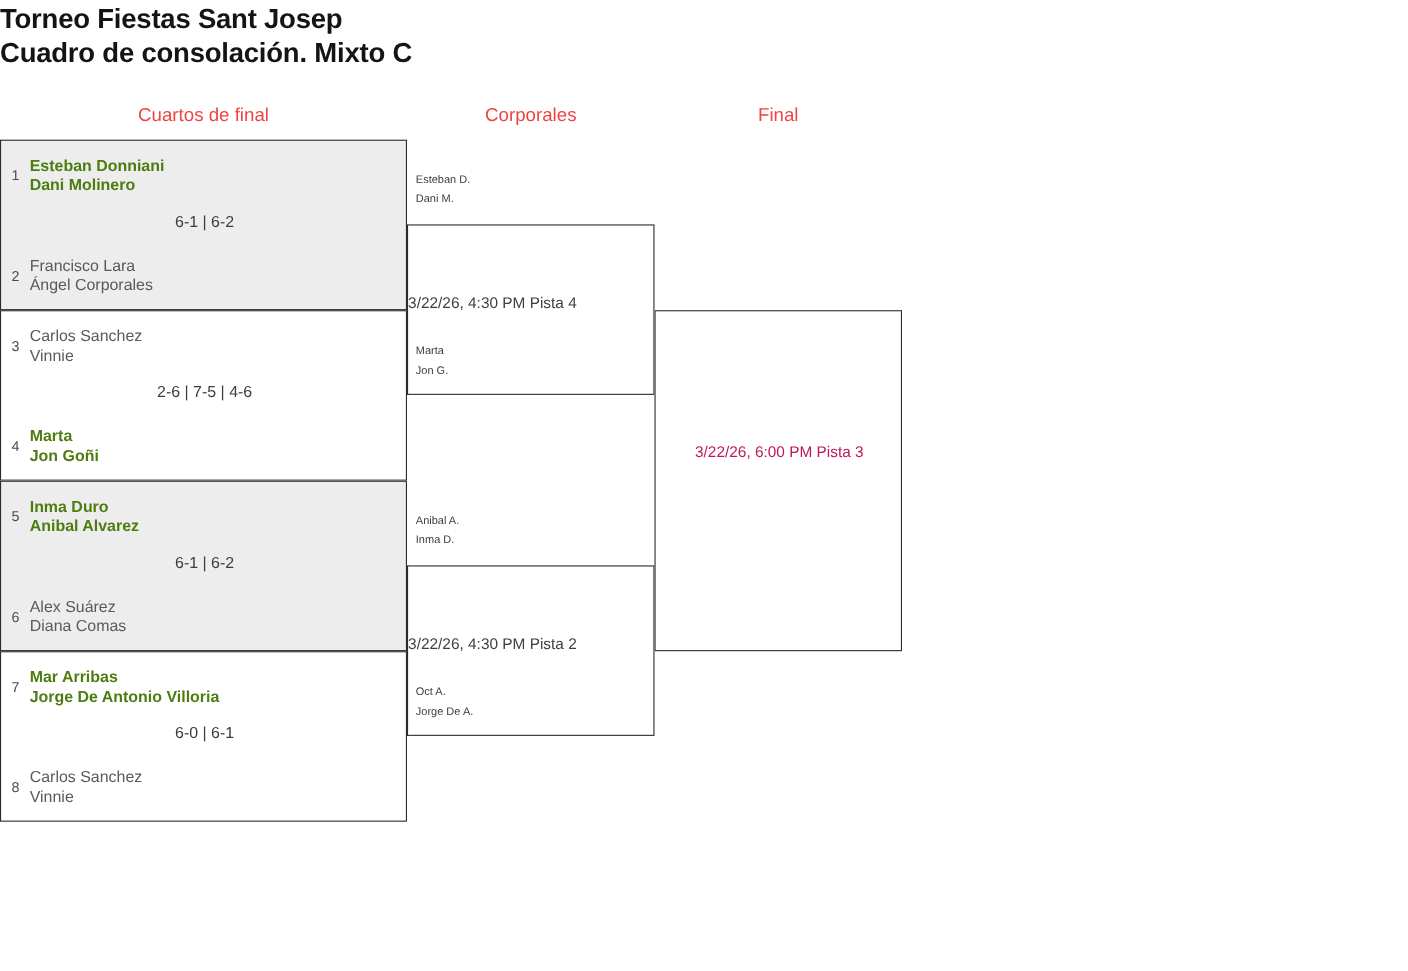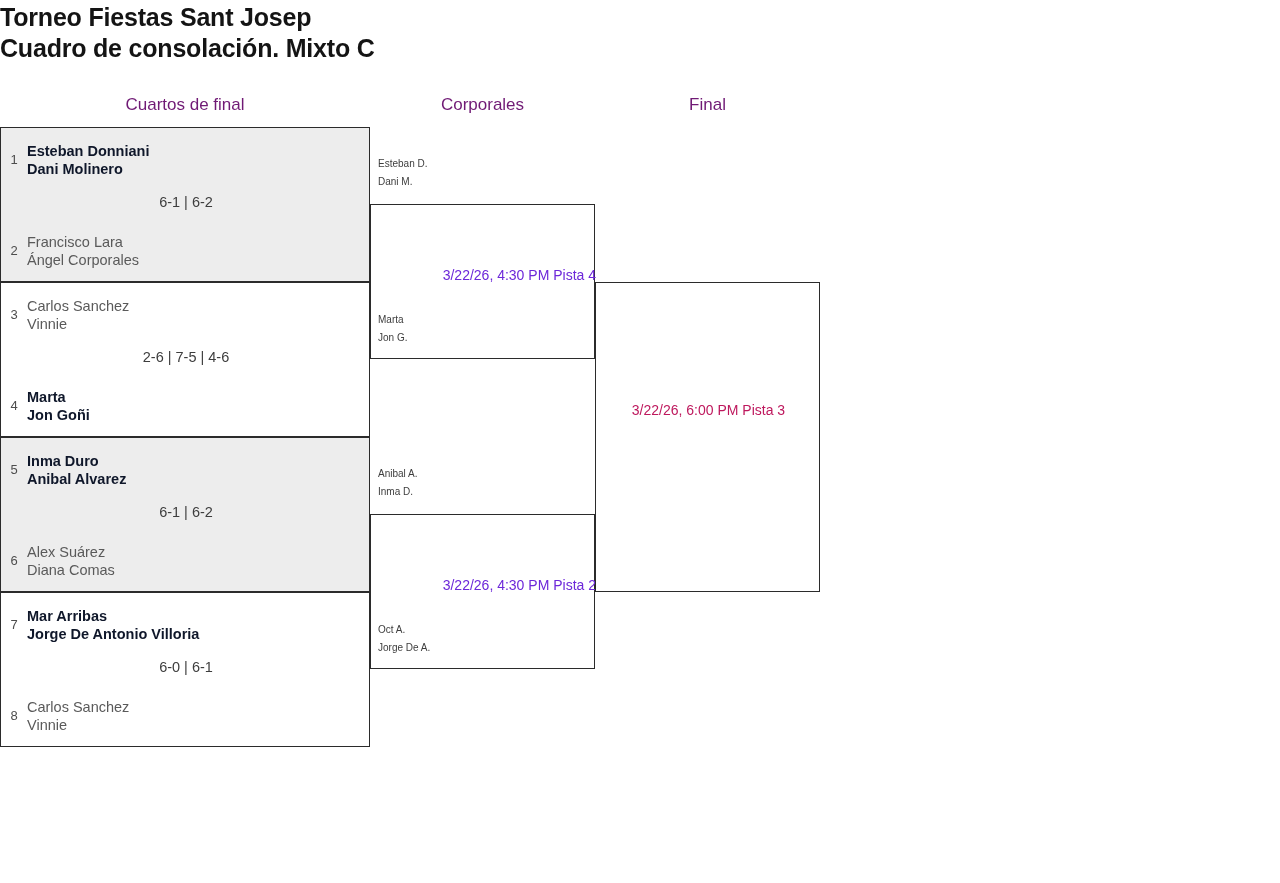--- a/index.html
+++ b/index.html
@@ -50,21 +50,21 @@
     position: absolute;
     left: 0;
     top: 95px;
     width: 1280px;
     height: 26px;
   }
   .round-title {
     position: absolute;
     font-size: 17px;
     font-weight: normal;
-    color: #701a75;
+    color: #ef4444;
     text-align: center;
     white-space: nowrap;
   }
   .rh-0 { left: 0px;   width: 370px; }
   .rh-1 { left: 370px; width: 225px; }
   .rh-2 { left: 595px; width: 225px; }
 
   
   .bracket {
     position: absolute;
@@ -110,21 +110,21 @@
     color: #4d4d4d;
     line-height: 48px;
   }
   .names {
     flex: 1 1 auto;
     font-size: 14.5px;
     line-height: 18.5px;
   }
   .names .n { display: block; white-space: nowrap; }
 
-  .winner .names { color: #0f172a; font-weight: bold; }
+  .winner .names { color: #4d7c0f; font-weight: bold; }
   .loser  .names { color: #5a5a5a; font-weight: normal; }
 
   .qf-score {
     position: absolute;
     left: 26px;
     top: 66px;
     width: 318px;
     text-align: center;
     font-size: 14.5px;
     color: #3d3d3d;
@@ -154,23 +154,23 @@
   }
   .sf-team .n { display: block; white-space: nowrap; }
   .sf-team-top    { top: -50px; }
   .sf-team-bottom { top: 106px; }
 
   .sf-meta {
     position: absolute;
     left: 0;
     top: 62px;
     width: 225px;
-    text-align: right;
+    text-align: left;
     font-size: 14px;
-    color: #6d28d9;
+    color: #404040;
     white-space: nowrap;
   }
 
   
   .final-match {
     position: absolute;
     left: 595px;
     top: 155px;
     width: 225px;
     height: 310px;

